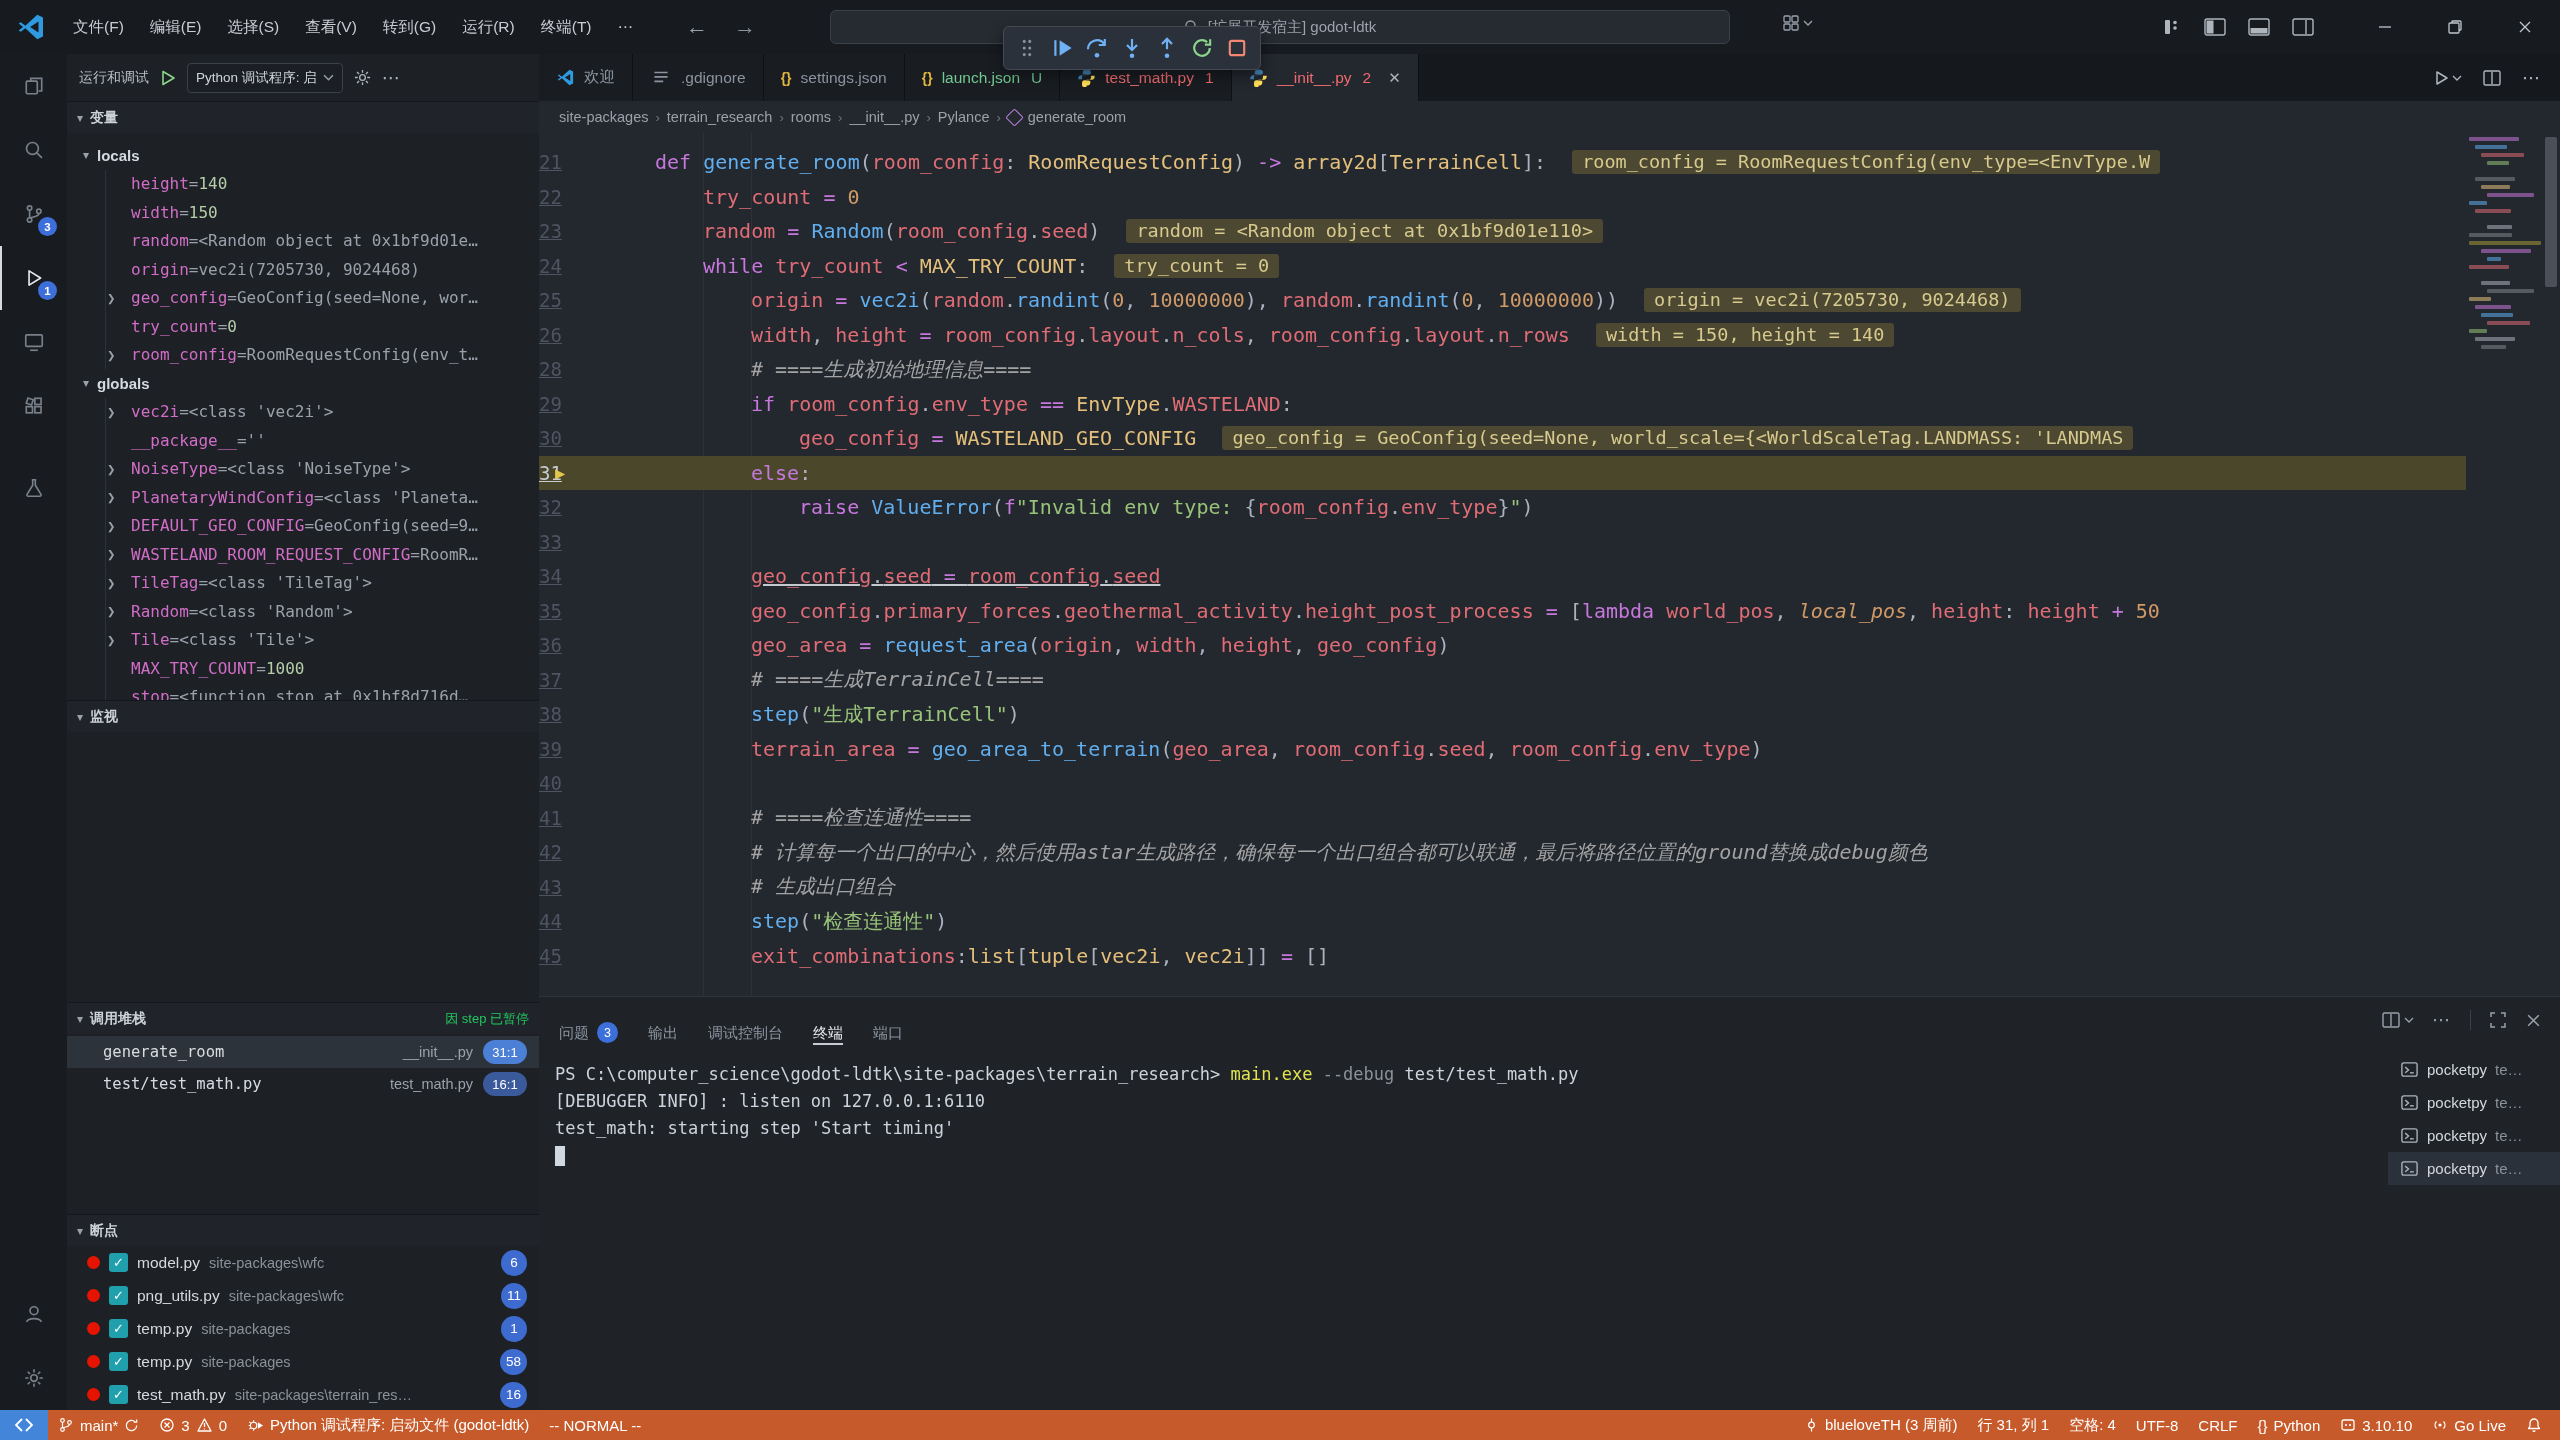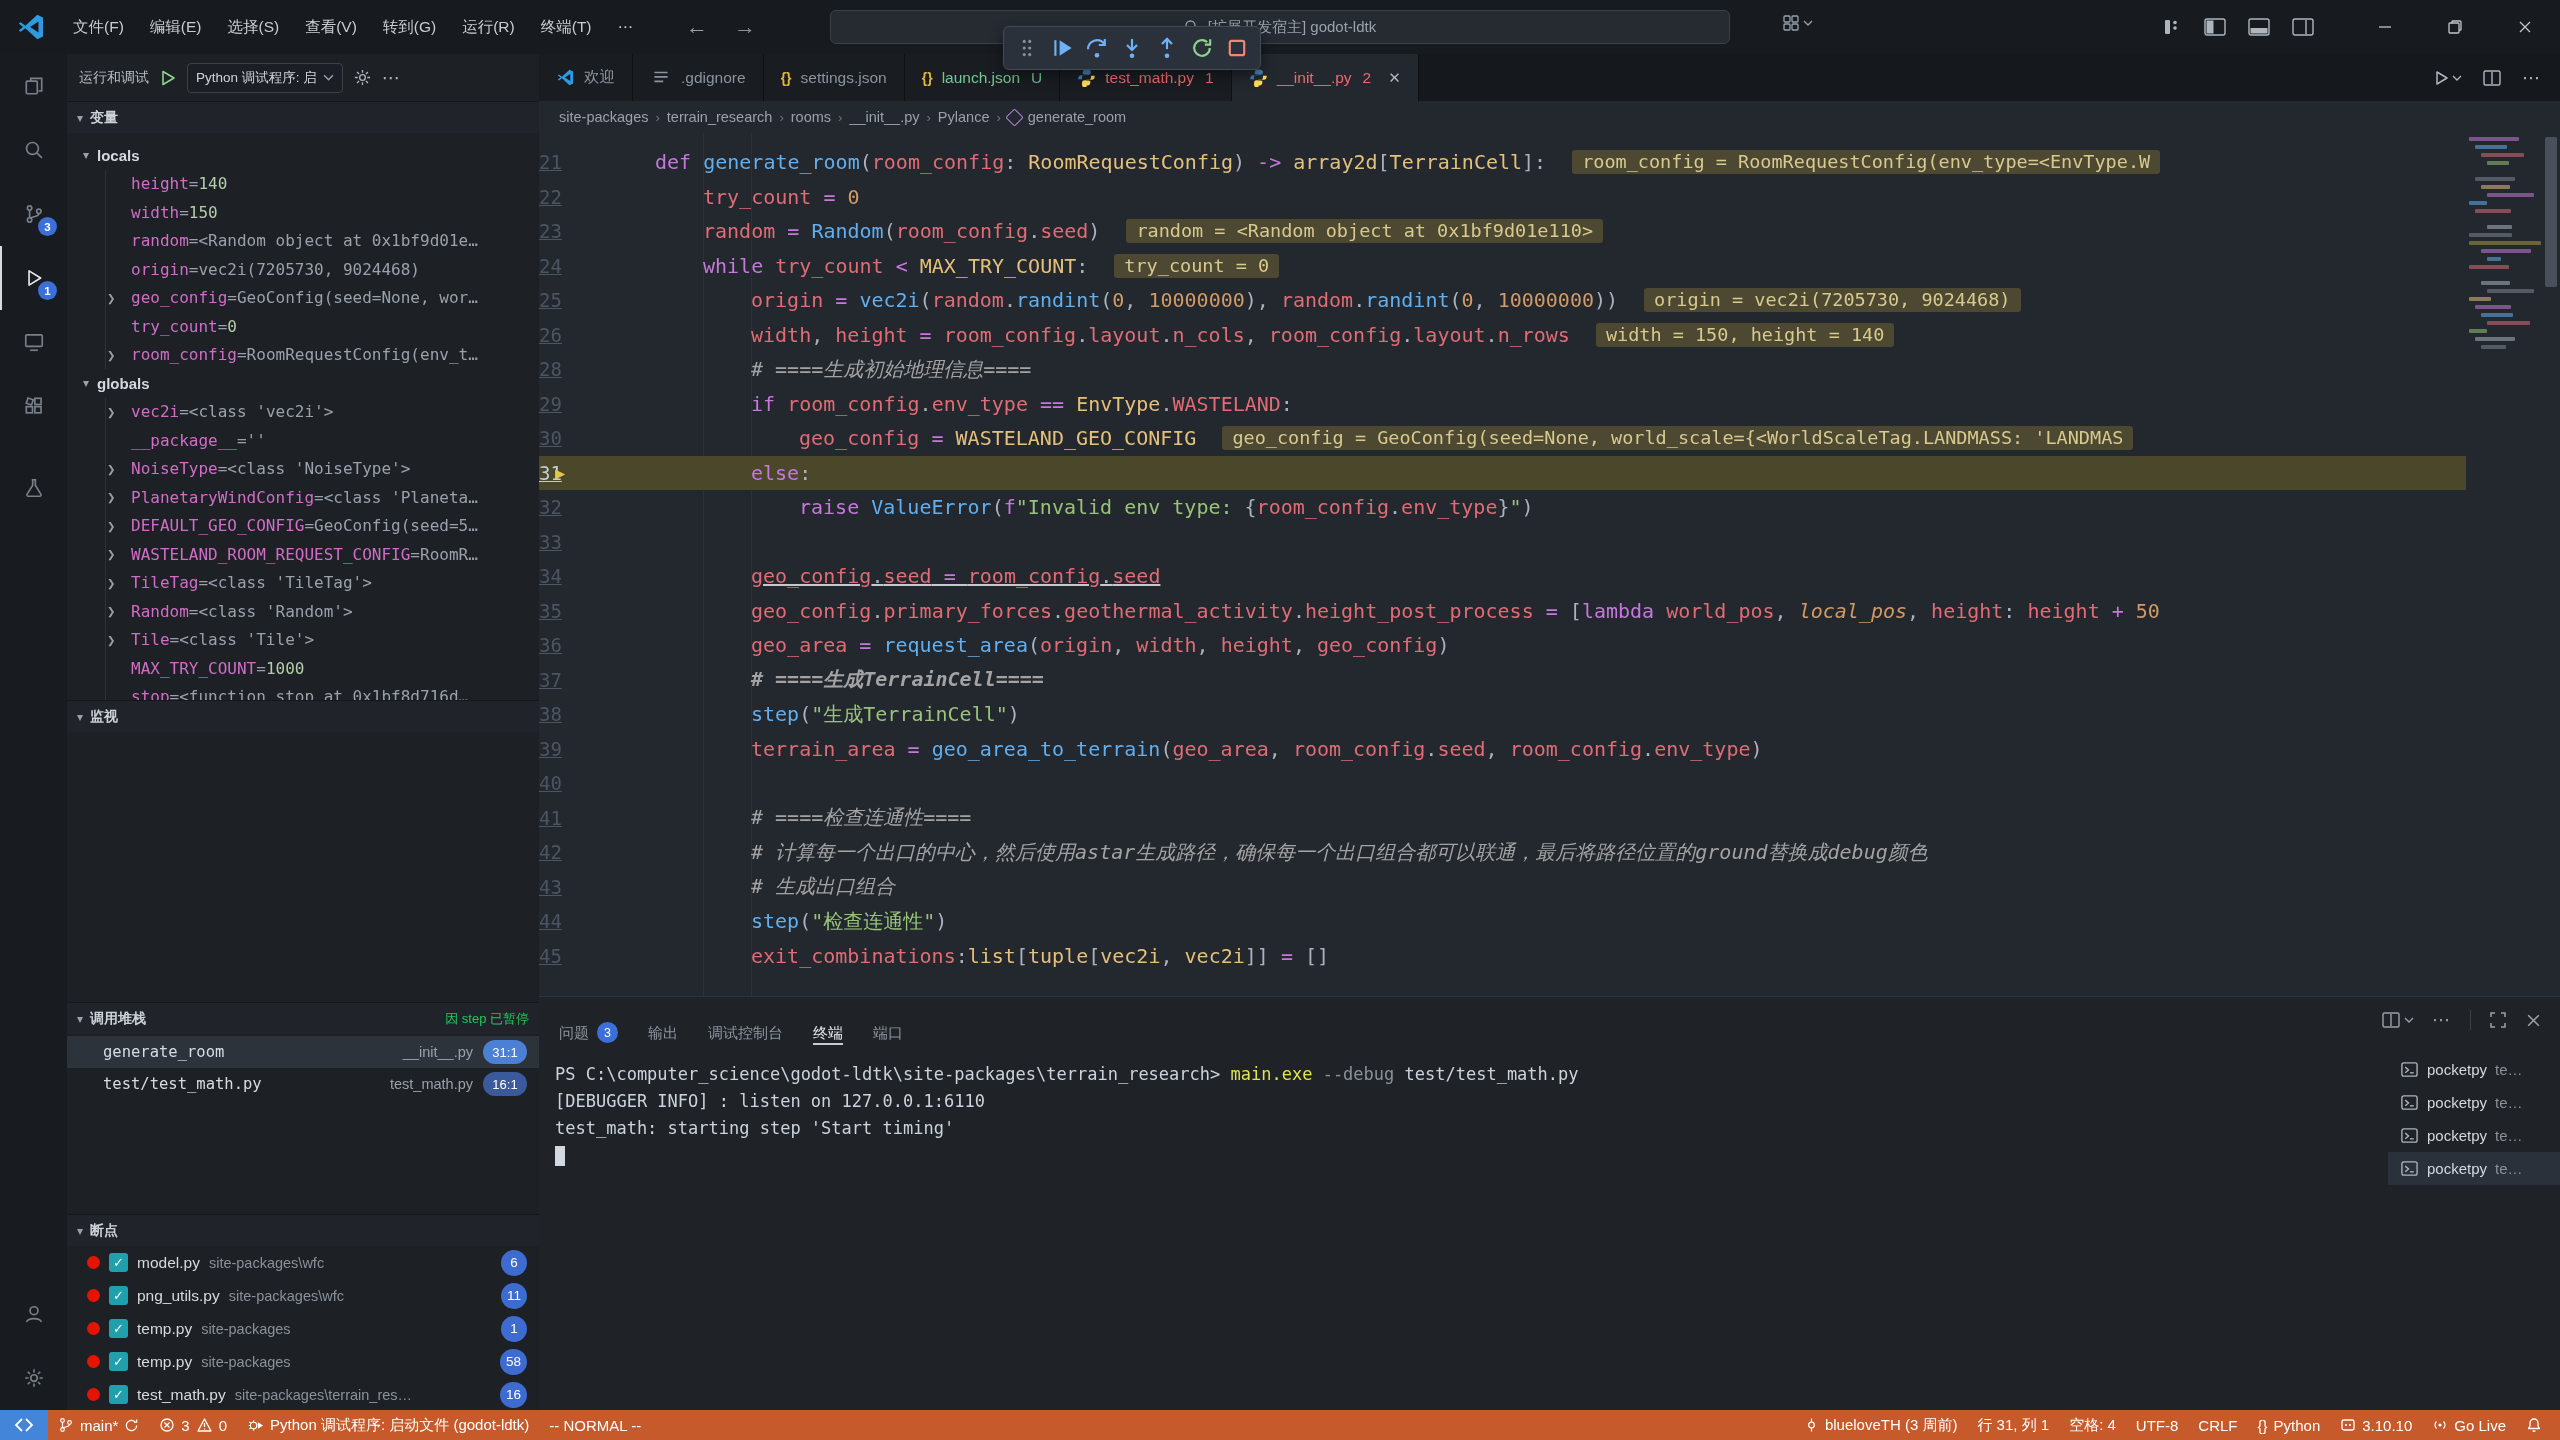--- a/index.html
+++ b/index.html
@@ -420,21 +420,21 @@
           <span class="exp">❯</span>
           <span class="vname">PlanetaryWindConfig</span>
           <span class="veq"> = </span>
           <span class="vval-obj">&lt;class 'Planeta…</span>
         </div>
         <div class="vrow">
           <span class="guide"></span>
           <span class="exp">❯</span>
           <span class="vname">DEFAULT_GEO_CONFIG</span>
           <span class="veq"> = </span>
-          <span class="vval-obj">GeoConfig(seed=5…</span>
+          <span class="vval-obj">GeoConfig(seed=9…</span>
         </div>
         <div class="vrow">
           <span class="guide"></span>
           <span class="exp">❯</span>
           <span class="vname">WASTELAND_ROOM_REQUEST_CONFIG</span>
           <span class="veq"> = </span>
           <span class="vval-obj">RoomR…</span>
         </div>
         <div class="vrow">
           <span class="guide"></span>
@@ -629,21 +629,21 @@
           <div class="code-row"><span class="lnum">26</span><span class="ctext" style="padding-left: 96px;"><span class="tk-v">width</span><span class="tk-p">, </span><span class="tk-v">height</span><span class="tk-o"> = </span><span class="tk-v">room_config</span><span class="tk-p">.</span><span class="tk-v">layout</span><span class="tk-p">.</span><span class="tk-v">n_cols</span><span class="tk-p">, </span><span class="tk-v">room_config</span><span class="tk-p">.</span><span class="tk-v">layout</span><span class="tk-p">.</span><span class="tk-v">n_rows</span></span><span class="hint">width = 150, height = 140</span></div>
           <div class="code-row"><span class="lnum">28</span><span class="ctext" style="padding-left: 96px;"><span class="tk-c"># ====生成初始地理信息====</span></span></div>
           <div class="code-row"><span class="lnum">29</span><span class="ctext" style="padding-left: 96px;"><span class="tk-k">if </span><span class="tk-v">room_config</span><span class="tk-p">.</span><span class="tk-v">env_type</span><span class="tk-o"> == </span><span class="tk-t">EnvType</span><span class="tk-p">.</span><span class="tk-v">WASTELAND</span><span class="tk-p">:</span></span></div>
           <div class="code-row"><span class="lnum">30</span><span class="ctext" style="padding-left: 144px;"><span class="tk-v">geo_config</span><span class="tk-o"> = </span><span class="tk-t">WASTELAND_GEO_CONFIG</span></span><span class="hint">geo_config = GeoConfig(seed=None, world_scale={&lt;WorldScaleTag.LANDMASS: 'LANDMAS</span></div>
           <div class="code-row cur"><span class="cur-arrow">▶</span><span class="lnum cur">31</span><span class="ctext" style="padding-left: 96px;"><span class="tk-k">else</span><span class="tk-p">:</span></span></div>
           <div class="code-row"><span class="lnum">32</span><span class="ctext" style="padding-left: 144px;"><span class="tk-k">raise </span><span class="tk-f">ValueError</span><span class="tk-p">(</span><span class="tk-k">f</span><span class="tk-s">"Invalid env type: </span><span class="tk-p">{</span><span class="tk-v">room_config</span><span class="tk-p">.</span><span class="tk-v">env_type</span><span class="tk-p">}</span><span class="tk-s">"</span><span class="tk-p">)</span></span></div>
           <div class="code-row"><span class="lnum">33</span><span class="ctext" style="padding-left: 0px;"></span></div>
           <div class="code-row"><span class="lnum">34</span><span class="ctext" style="padding-left: 96px; text-decoration: underline;"><span class="tk-v">geo_config</span><span class="tk-p">.</span><span class="tk-v">seed</span><span class="tk-o"> = </span><span class="tk-v">room_config</span><span class="tk-p">.</span><span class="tk-v">seed</span></span></div>
           <div class="code-row"><span class="lnum">35</span><span class="ctext" style="padding-left: 96px;"><span class="tk-v">geo_config</span><span class="tk-p">.</span><span class="tk-v">primary_forces</span><span class="tk-p">.</span><span class="tk-v">geothermal_activity</span><span class="tk-p">.</span><span class="tk-v">height_post_process</span><span class="tk-o"> = </span><span class="tk-p">[</span><span class="tk-k">lambda </span><span class="tk-v">world_pos</span><span class="tk-p">, </span><span class="tk-i">local_pos</span><span class="tk-p">, </span><span class="tk-v">height</span><span class="tk-p">: </span><span class="tk-v">height</span><span class="tk-o"> + </span><span class="tk-n">50</span></span></div>
           <div class="code-row"><span class="lnum">36</span><span class="ctext" style="padding-left: 96px;"><span class="tk-v">geo_area</span><span class="tk-o"> = </span><span class="tk-f">request_area</span><span class="tk-p">(</span><span class="tk-v">origin</span><span class="tk-p">, </span><span class="tk-v">width</span><span class="tk-p">, </span><span class="tk-v">height</span><span class="tk-p">, </span><span class="tk-v">geo_config</span><span class="tk-p">)</span></span></div>
-          <div class="code-row"><span class="lnum">37</span><span class="ctext" style="padding-left: 96px; font-weight: bold;"><span class="tk-c"># ====生成TerrainCell====</span></span></div>
+          <div class="code-row"><span class="lnum">37</span><span class="ctext" style="padding-left: 96px;"><span class="tk-c"># ====生成TerrainCell====</span></span></div>
           <div class="code-row"><span class="lnum">38</span><span class="ctext" style="padding-left: 96px;"><span class="tk-f">step</span><span class="tk-p">(</span><span class="tk-s">"生成TerrainCell"</span><span class="tk-p">)</span></span></div>
           <div class="code-row"><span class="lnum">39</span><span class="ctext" style="padding-left: 96px;"><span class="tk-v">terrain_area</span><span class="tk-o"> = </span><span class="tk-f">geo_area_to_terrain</span><span class="tk-p">(</span><span class="tk-v">geo_area</span><span class="tk-p">, </span><span class="tk-v">room_config</span><span class="tk-p">.</span><span class="tk-v">seed</span><span class="tk-p">, </span><span class="tk-v">room_config</span><span class="tk-p">.</span><span class="tk-v">env_type</span><span class="tk-p">)</span></span></div>
           <div class="code-row"><span class="lnum">40</span><span class="ctext" style="padding-left: 0px;"></span></div>
           <div class="code-row"><span class="lnum">41</span><span class="ctext" style="padding-left: 96px;"><span class="tk-c"># ====检查连通性====</span></span></div>
           <div class="code-row"><span class="lnum">42</span><span class="ctext" style="padding-left: 96px;"><span class="tk-c"># 计算每一个出口的中心，然后使用astar生成路径，确保每一个出口组合都可以联通，最后将路径位置的ground替换成debug颜色</span></span></div>
           <div class="code-row"><span class="lnum">43</span><span class="ctext" style="padding-left: 96px;"><span class="tk-c"># 生成出口组合</span></span></div>
           <div class="code-row"><span class="lnum">44</span><span class="ctext" style="padding-left: 96px;"><span class="tk-f">step</span><span class="tk-p">(</span><span class="tk-s">"检查连通性"</span><span class="tk-p">)</span></span></div>
           <div class="code-row"><span class="lnum">45</span><span class="ctext" style="padding-left: 96px;"><span class="tk-v">exit_combinations</span><span class="tk-p">:</span><span class="tk-t">list</span><span class="tk-p">[</span><span class="tk-t">tuple</span><span class="tk-p">[</span><span class="tk-t">vec2i</span><span class="tk-p">, </span><span class="tk-t">vec2i</span><span class="tk-p">]] </span><span class="tk-o">= </span><span class="tk-p">[]</span></span></div>
         </div>
       <div class="minimap">

